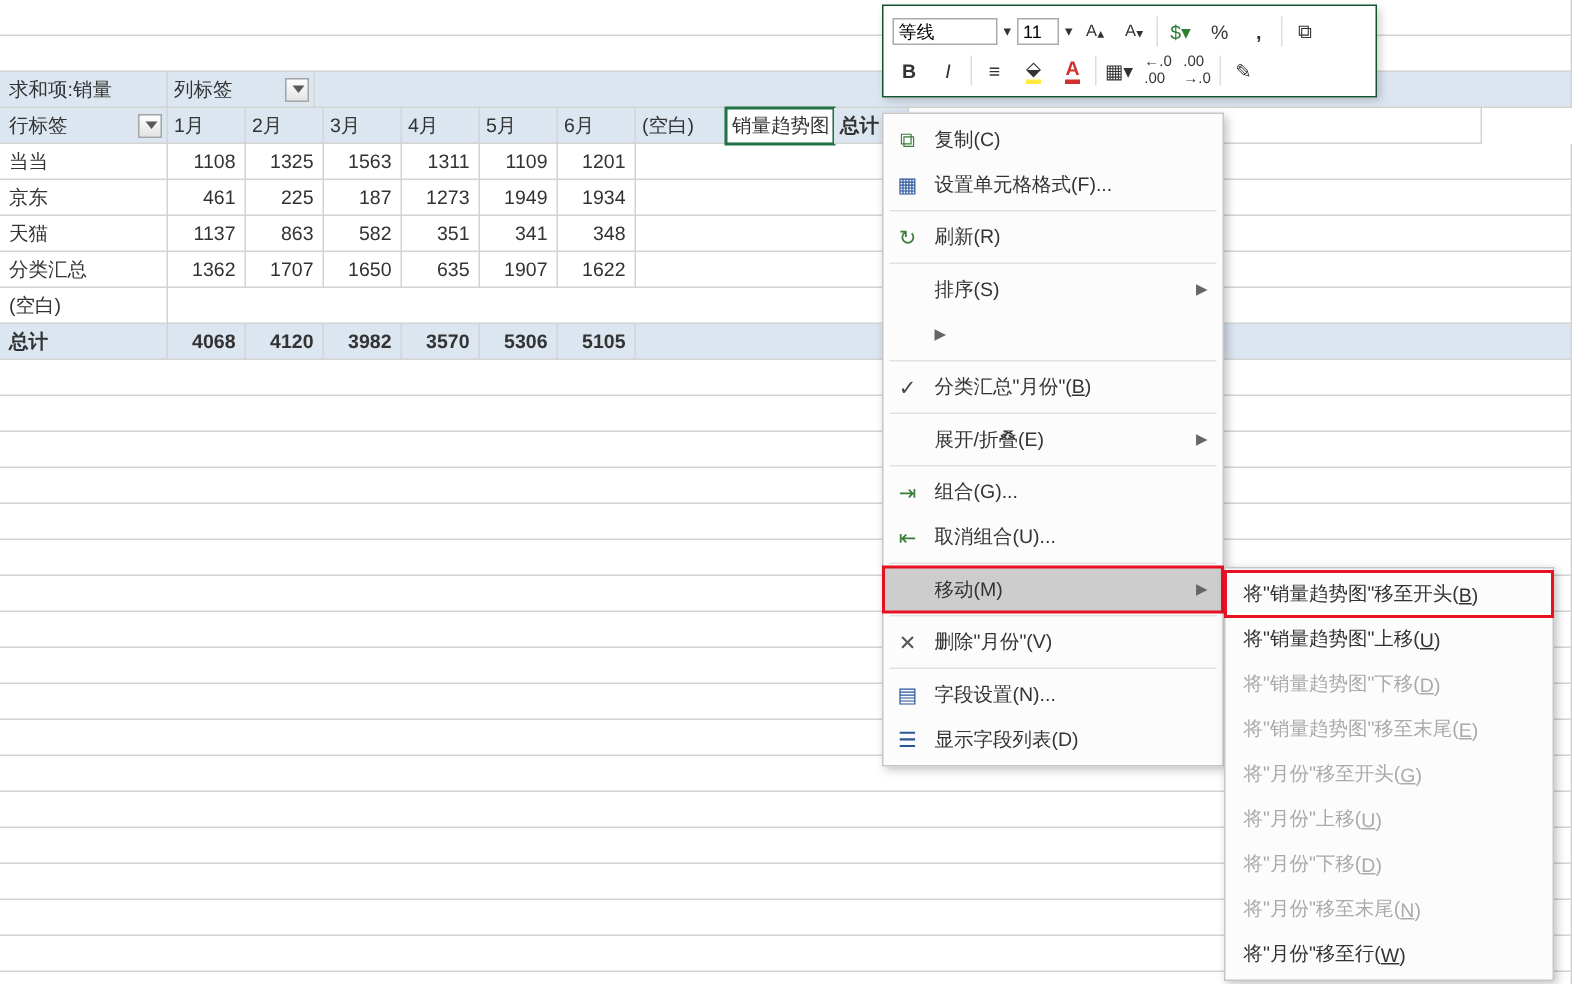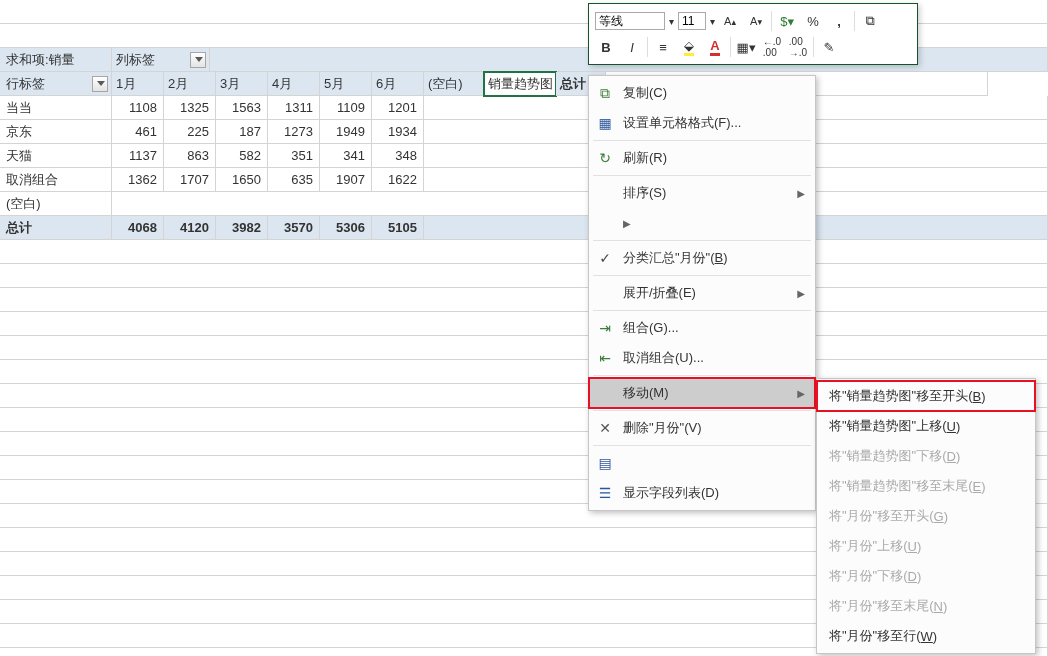--- a/index.html
+++ b/index.html
@@ -96,21 +96,21 @@
         <div class="cell row-lbl">天猫</div>
         <div class="cell num">1137</div>
         <div class="cell num">863</div>
         <div class="cell num">582</div>
         <div class="cell num">351</div>
         <div class="cell num">341</div>
         <div class="cell num">348</div>
         <div class="cell" style="width: 624px;"></div>
       </div>
       <div class="row">
-        <div class="cell row-lbl">取消组合</div>
+        <div class="cell row-lbl">分类汇总</div>
         <div class="cell num">1362</div>
         <div class="cell num">1707</div>
         <div class="cell num">1650</div>
         <div class="cell num">635</div>
         <div class="cell num">1907</div>
         <div class="cell num">1622</div>
         <div class="cell" style="width: 624px;"></div>
       </div>
     </div>
 
@@ -274,20 +274,21 @@
       <span class="ar">▶</span>
     </div>
   <div class="msep"></div>
   <div class="mi">
       <span class="ico" style="color:#555">✕</span>
       <span class="tx">删除"月份"(V)</span>
     </div>
   <div class="msep"></div>
   <div class="mi">
       <span class="ico" style="color:#2b579a">▤</span>
+      <span class="tx">字段设置(N)...</span>
     </div>
   <div class="mi">
       <span class="ico" style="color:#2b579a">☰</span>
       <span class="tx">显示字段列表(D)</span>
     </div>
 </div>
 
 <div class="submenu" id="submenu">
     <div class="si en redbox">将"销量趋势图"移至开头(<span class="accel">B</span>)</div>
     <div class="si en">将"销量趋势图"上移(<span class="accel">U</span>)</div>

